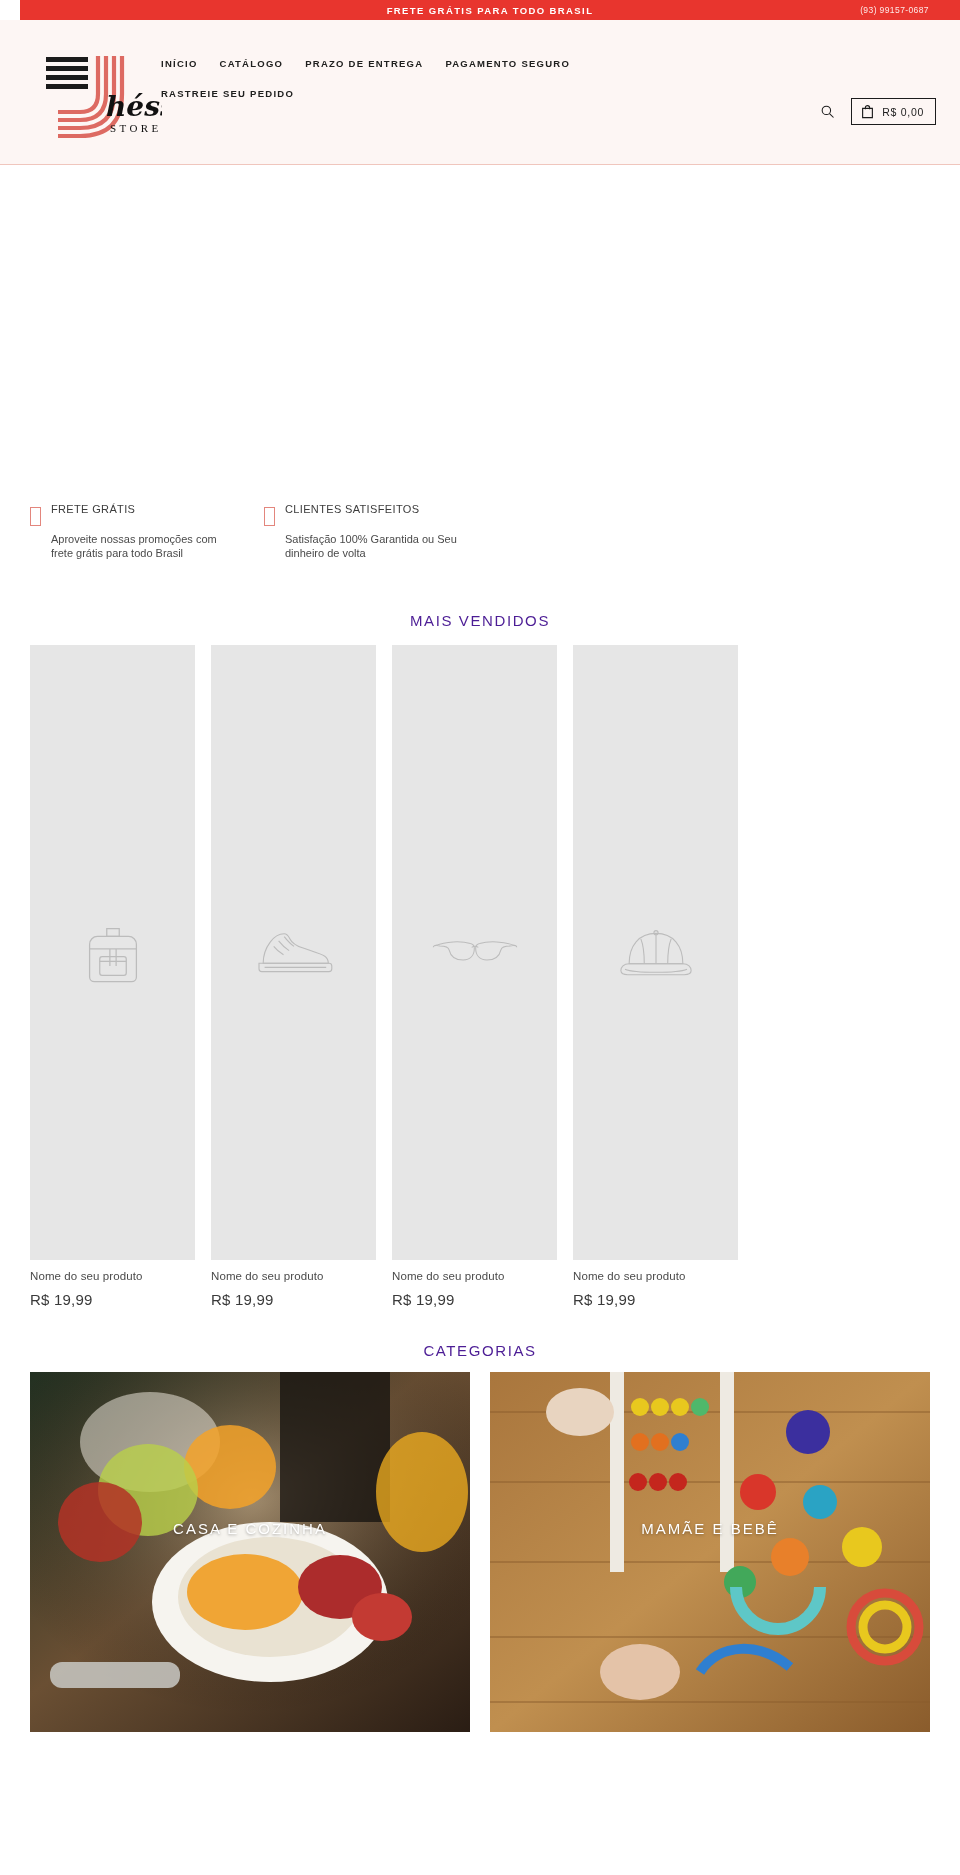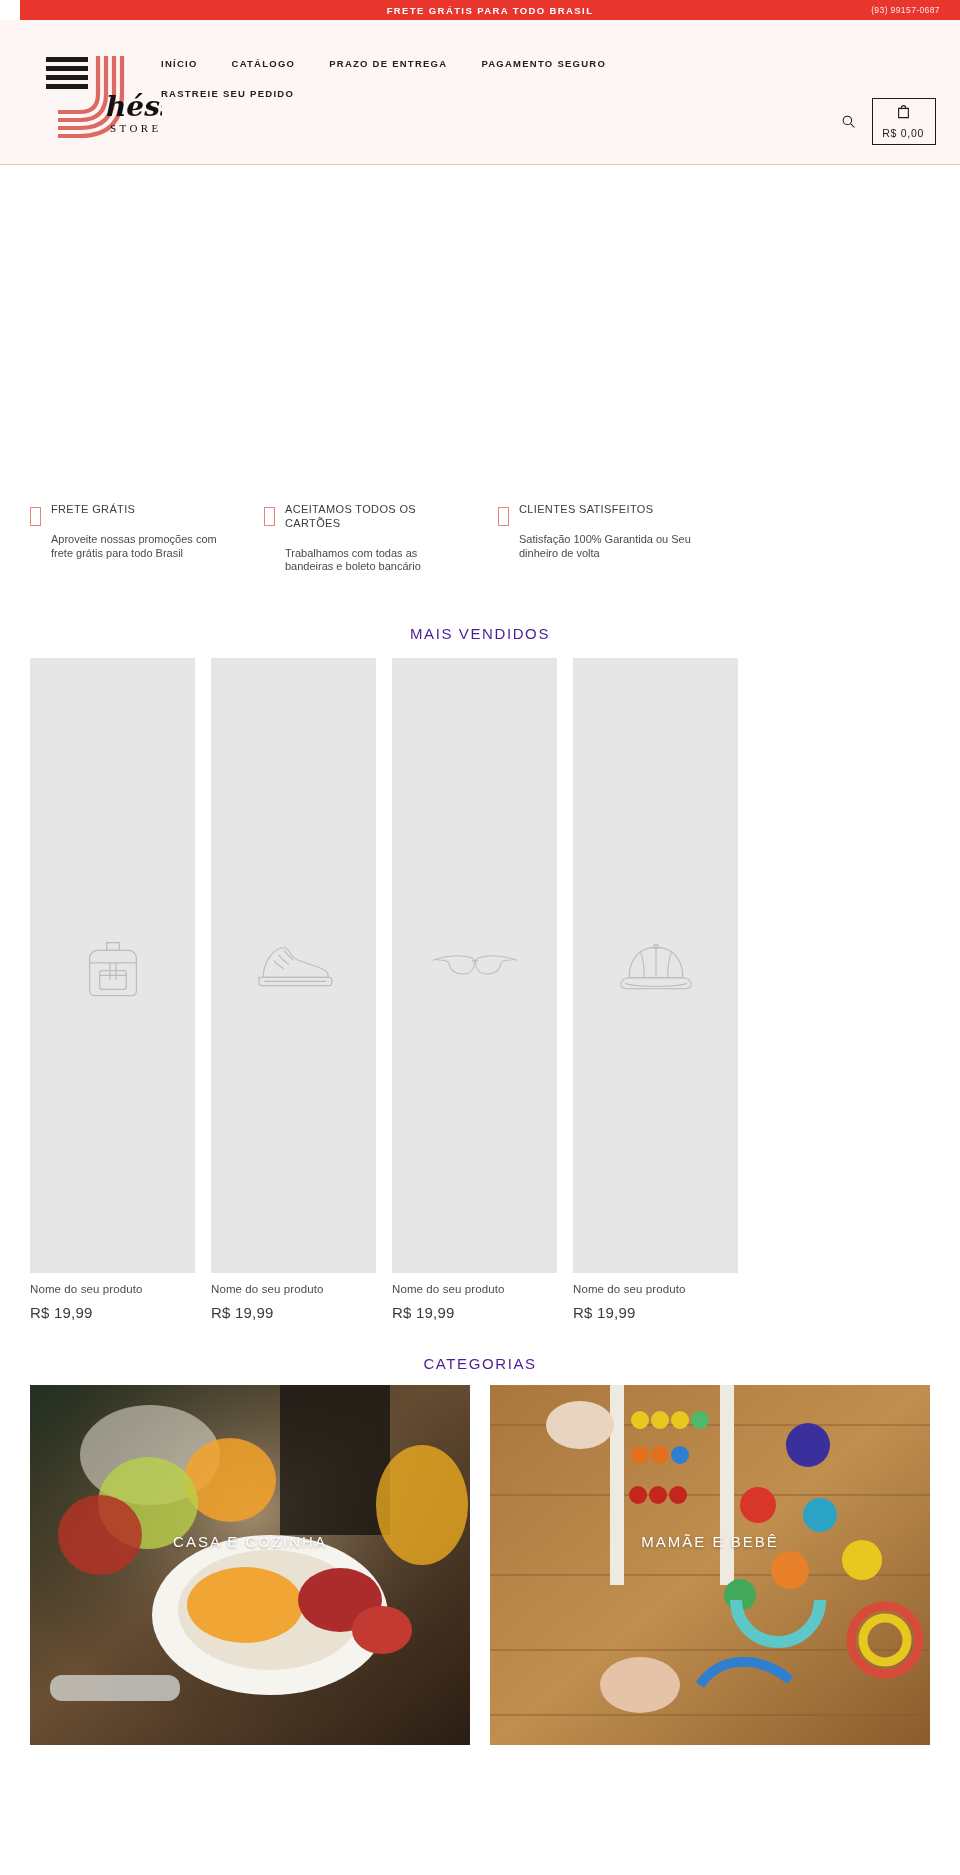--- a/index.html
+++ b/index.html
@@ -23,21 +23,21 @@
     margin-left: 20px;
   }
   .announce-text {
     font-size: 9.5px;
     letter-spacing: 1.4px;
     font-weight: 600;
     text-transform: uppercase;
   }
   .announce-phone {
     position: absolute;
-    right: 20px;
+    right: 31px;
     top: 50%;
     transform: translateY(-50%);
     font-size: 8.5px;
     letter-spacing: .4px;
     color: #fde9e7;
   }
 
   
   .header {
     position: relative;
@@ -53,21 +53,21 @@
     width: 118px;
     height: 100px;
   }
   .logo svg { display:block; }
 
   .nav-primary {
     position: absolute;
     left: 161px;
     top: 38px;
     display: flex;
-    gap: 34px;
+    gap: 22px;
     align-items: center;
     justify-content: flex-end;
   }
   .nav-secondary {
     position: absolute;
     left: 161px;
     top: 68px;
     display: flex;
     gap: 22px;
     align-items: center;
@@ -98,21 +98,20 @@
     background: none; border: none;
   }
   .cart-btn {
     display: flex;
     align-items: center;
     gap: 8px;
     border: 1.5px solid #1c1c1c;
     background: transparent;
     padding: 5px 11px 5px 9px;
     cursor: pointer;
-    flex-direction: column;
   }
   .cart-total {
     font-size: 10.5px;
     letter-spacing: .7px;
     color: #1c1c1c;
     font-weight: 500;
   }
 
   
   .hero-blank { height: 330px; background: #ffffff; }
@@ -281,27 +280,20 @@
 </div>
 
 <div class="hero-blank"></div>
 
 <section class="benefits">
   <div class="benefit">
     <span class="benefit-icon"></span>
     <div>
       <div class="benefit-title">FRETE GRÁTIS</div>
       <div class="benefit-desc">Aproveite nossas promoções com frete grátis para todo Brasil</div>
-    </div>
-  </div>
-  <div class="benefit">
-    <span class="benefit-icon"></span>
-    <div>
-      <div class="benefit-title">ACEITAMOS TODOS OS CARTÕES</div>
-      <div class="benefit-desc">Trabalhamos com todas as bandeiras e boleto bancário</div>
     </div>
   </div>
   <div class="benefit">
     <span class="benefit-icon"></span>
     <div>
       <div class="benefit-title">CLIENTES SATISFEITOS</div>
       <div class="benefit-desc">Satisfação 100% Garantida ou Seu dinheiro de volta</div>
     </div>
   </div>
 </section>

